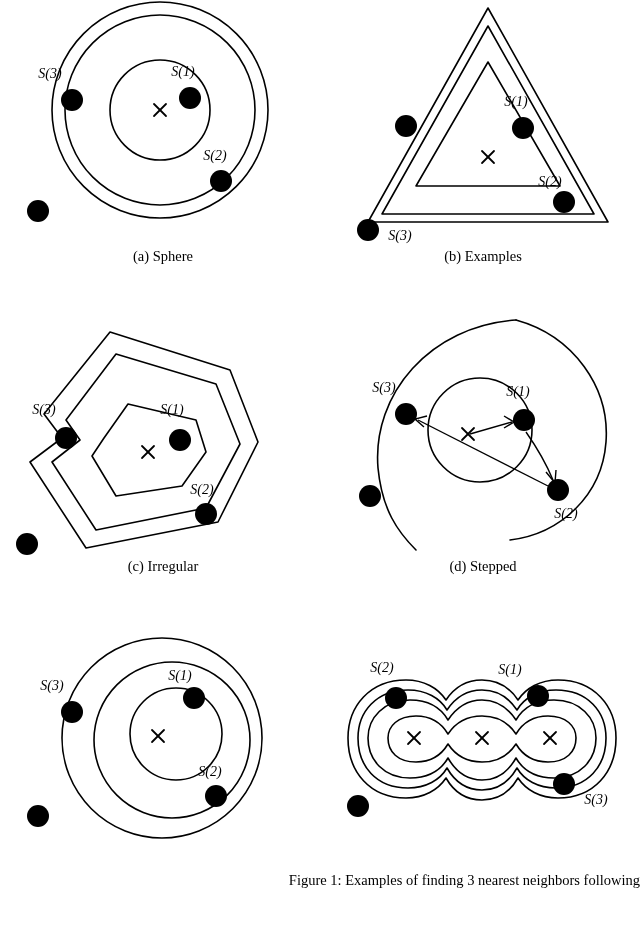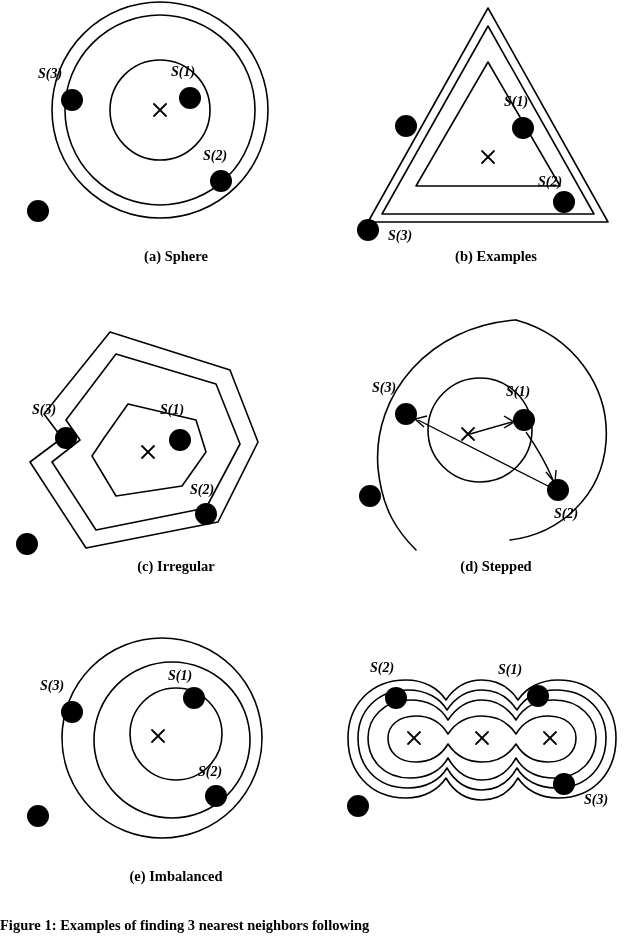--- a/index.html
+++ b/index.html
@@ -12,49 +12,48 @@
     height: 939px;
     font-family: "Liberation Serif", serif;
     color: #000000;
     position: relative;
     overflow: hidden;
   }
   .figure {
     position: relative;
     width: 640px;
     height: 939px;
-    font-weight: bold;
   }
   .panel {
     position: absolute;
     width: 320px;
     height: 290px;
   }
   .panel .canvas {
     position: absolute;
     left: 0;
     top: 0;
     width: 320px;
     height: 250px;
   }
   .panel-caption {
     position: absolute;
-    left: 16px;
+    left: 3px;
     top: 248px;
     width: 320px;
     text-align: center;
     font-size: 14.5px;
     font-family: "Liberation Serif", serif;
   }
   .fig-caption {
     position: absolute;
     left: 0;
-    top: 916px;
+    top: 871px;
     width: 640px;
-    text-align: left;
+    text-align: right;
     font-size: 14.5px;
     font-family: "Liberation Serif", serif;
     line-height: 1.25;
   }
   svg { display: block; }
   svg text {
     font-family: "Liberation Serif", serif;
     font-size: 14px;
     font-style: italic;
   }
@@ -184,21 +183,20 @@
         <line x1="164" y1="110" x2="152" y2="122"></line>
       </g>
       <circle class="dot" cx="72" cy="92" r="11"></circle>
       <circle class="dot" cx="194" cy="78" r="11"></circle>
       <circle class="dot" cx="216" cy="176" r="11"></circle>
       <circle class="dot" cx="38" cy="196" r="11"></circle>
       <text class="lbl" x="52" y="70" text-anchor="middle">S(3)</text>
       <text class="lbl" x="180" y="60" text-anchor="middle">S(1)</text>
       <text class="lbl" x="210" y="156" text-anchor="middle">S(2)</text>
     </svg>
-    <div class="panel-caption">(e) Imbalanced</div>
   </div>
 
   <div class="panel" style="left:320px; top:620px;">
     <svg class="canvas" viewBox="0 0 320 250">
       <path class="contour" d="M 86,60 C 50,60 28,86 28,118 C 28,152 50,178 86,178
                C 104,178 118,170 126,158 C 134,172 146,180 162,180
                C 178,180 190,172 198,158 C 206,170 220,178 238,178
                C 274,178 296,152 296,118 C 296,86 274,60 238,60
                C 220,60 206,68 198,80 C 190,68 178,60 162,60
                C 146,60 134,68 126,80 C 118,68 104,60 86,60 Z"></path>

